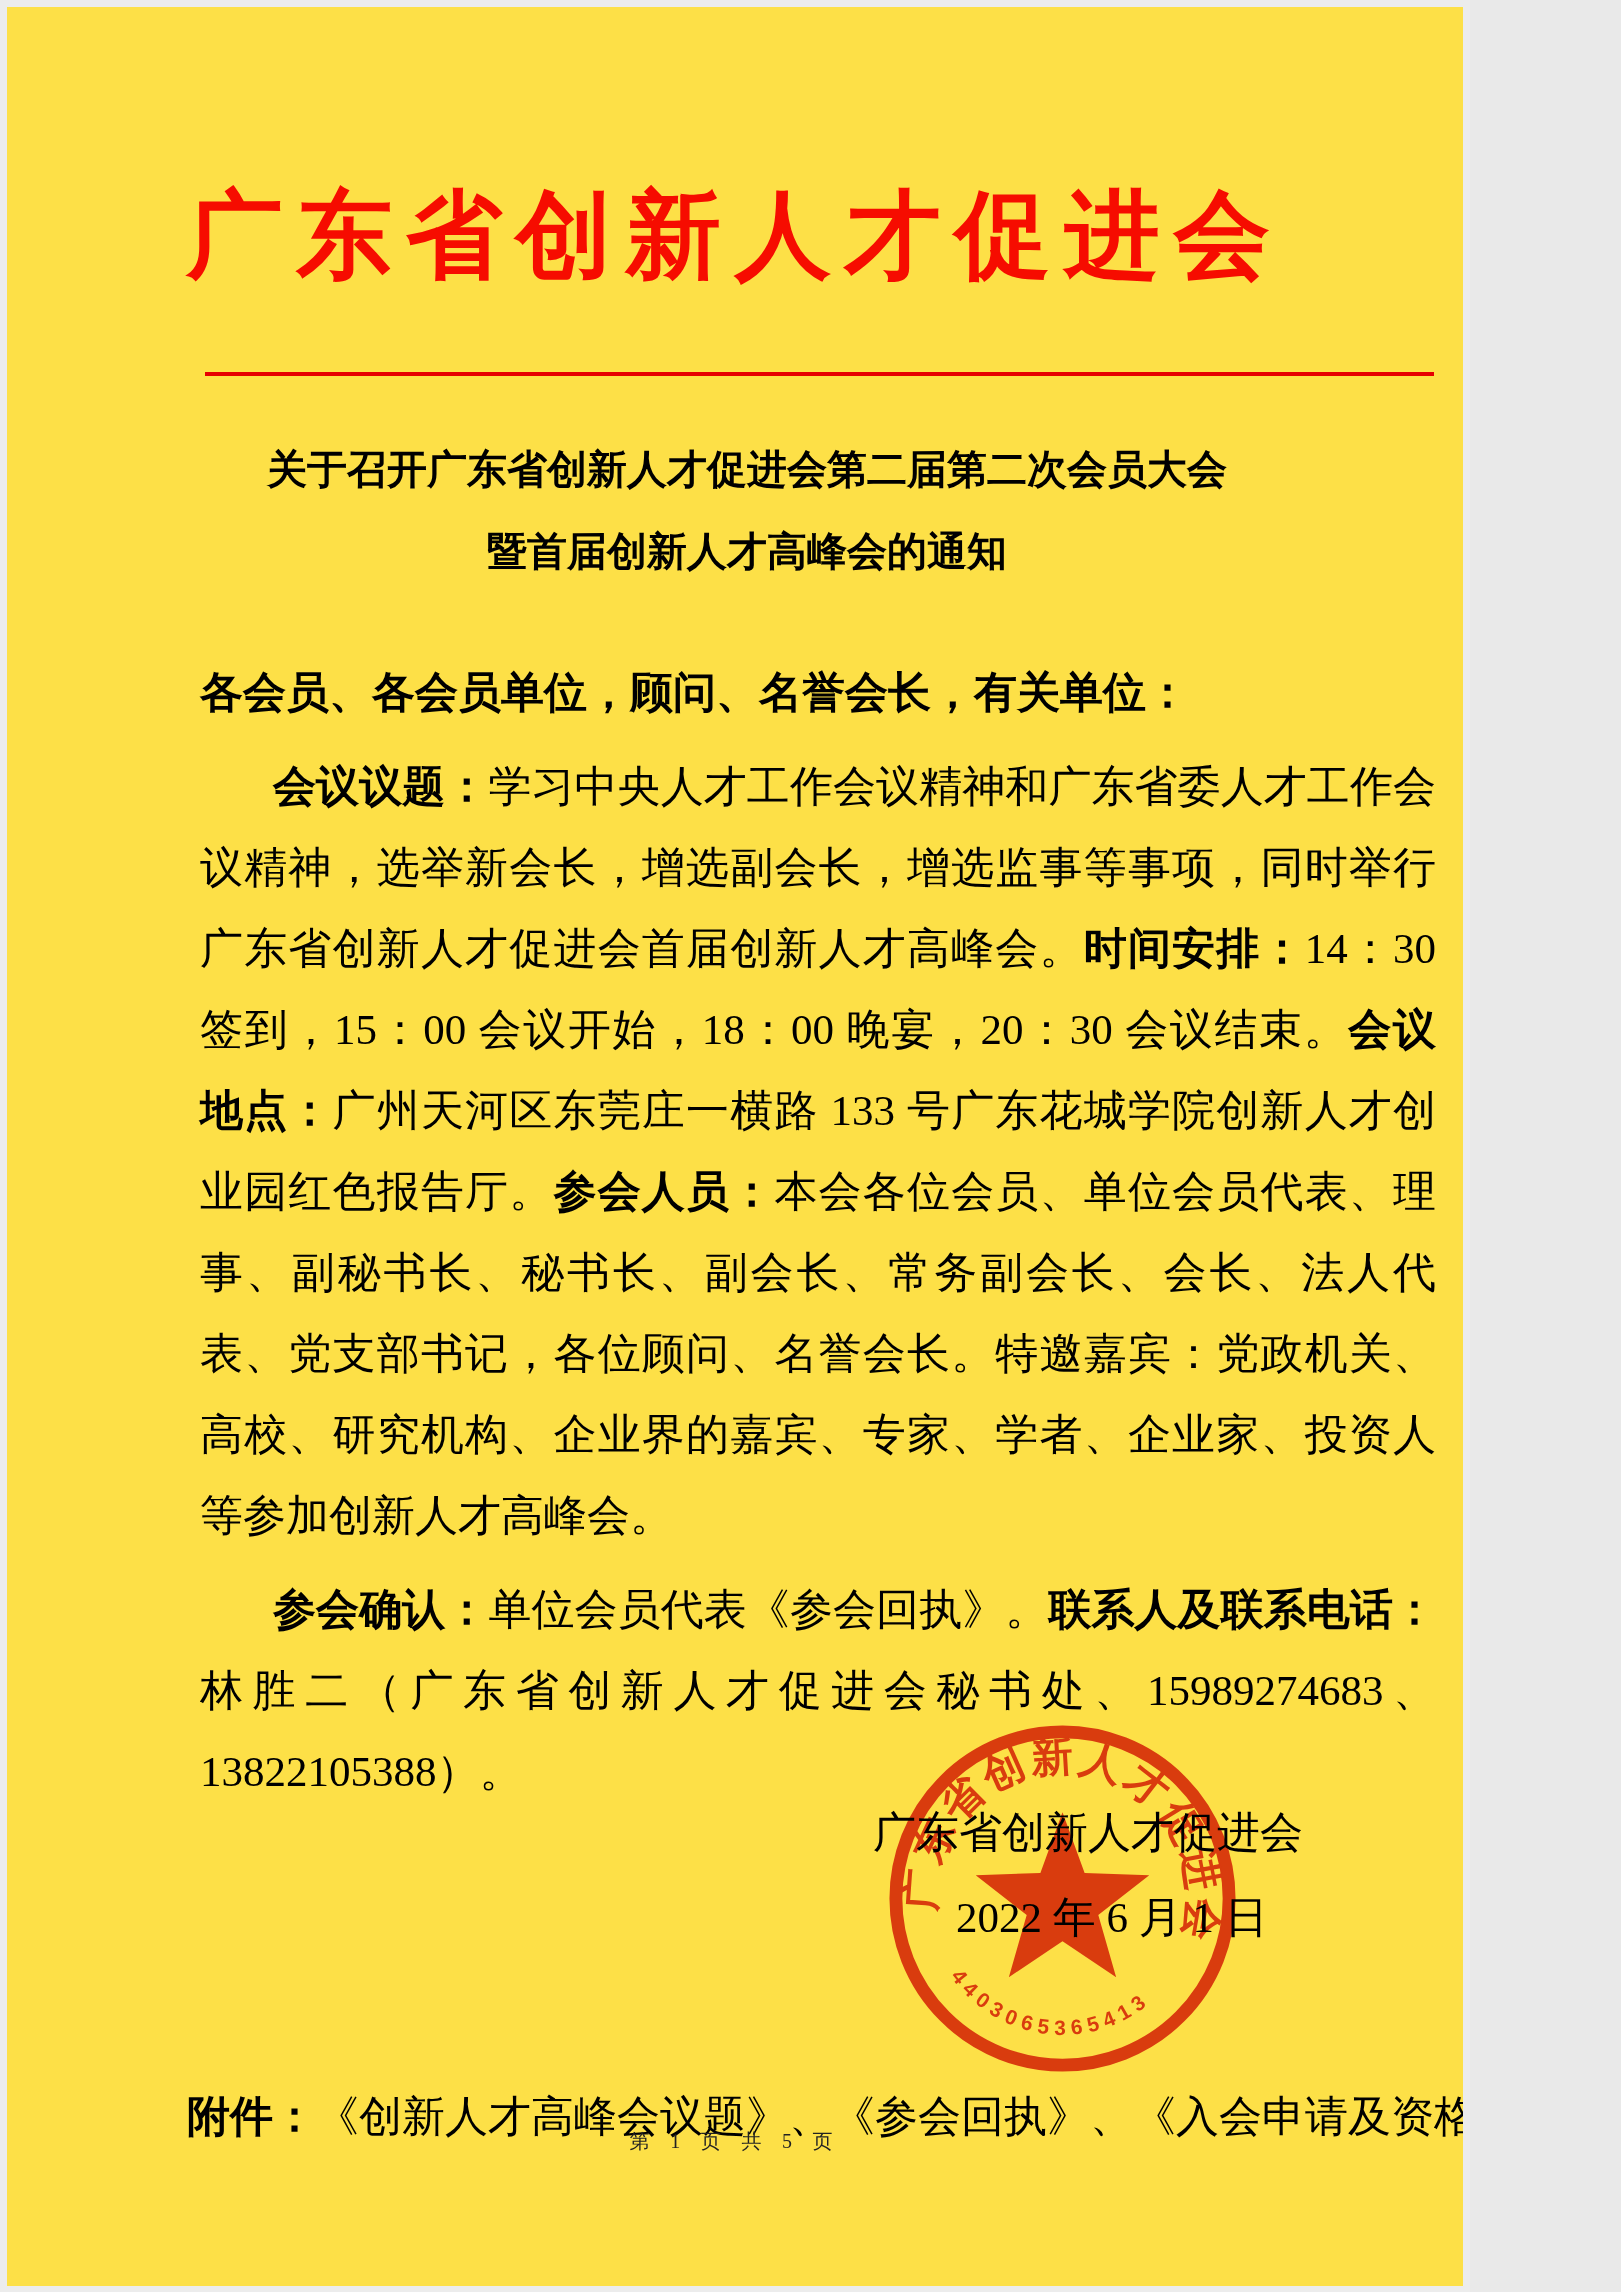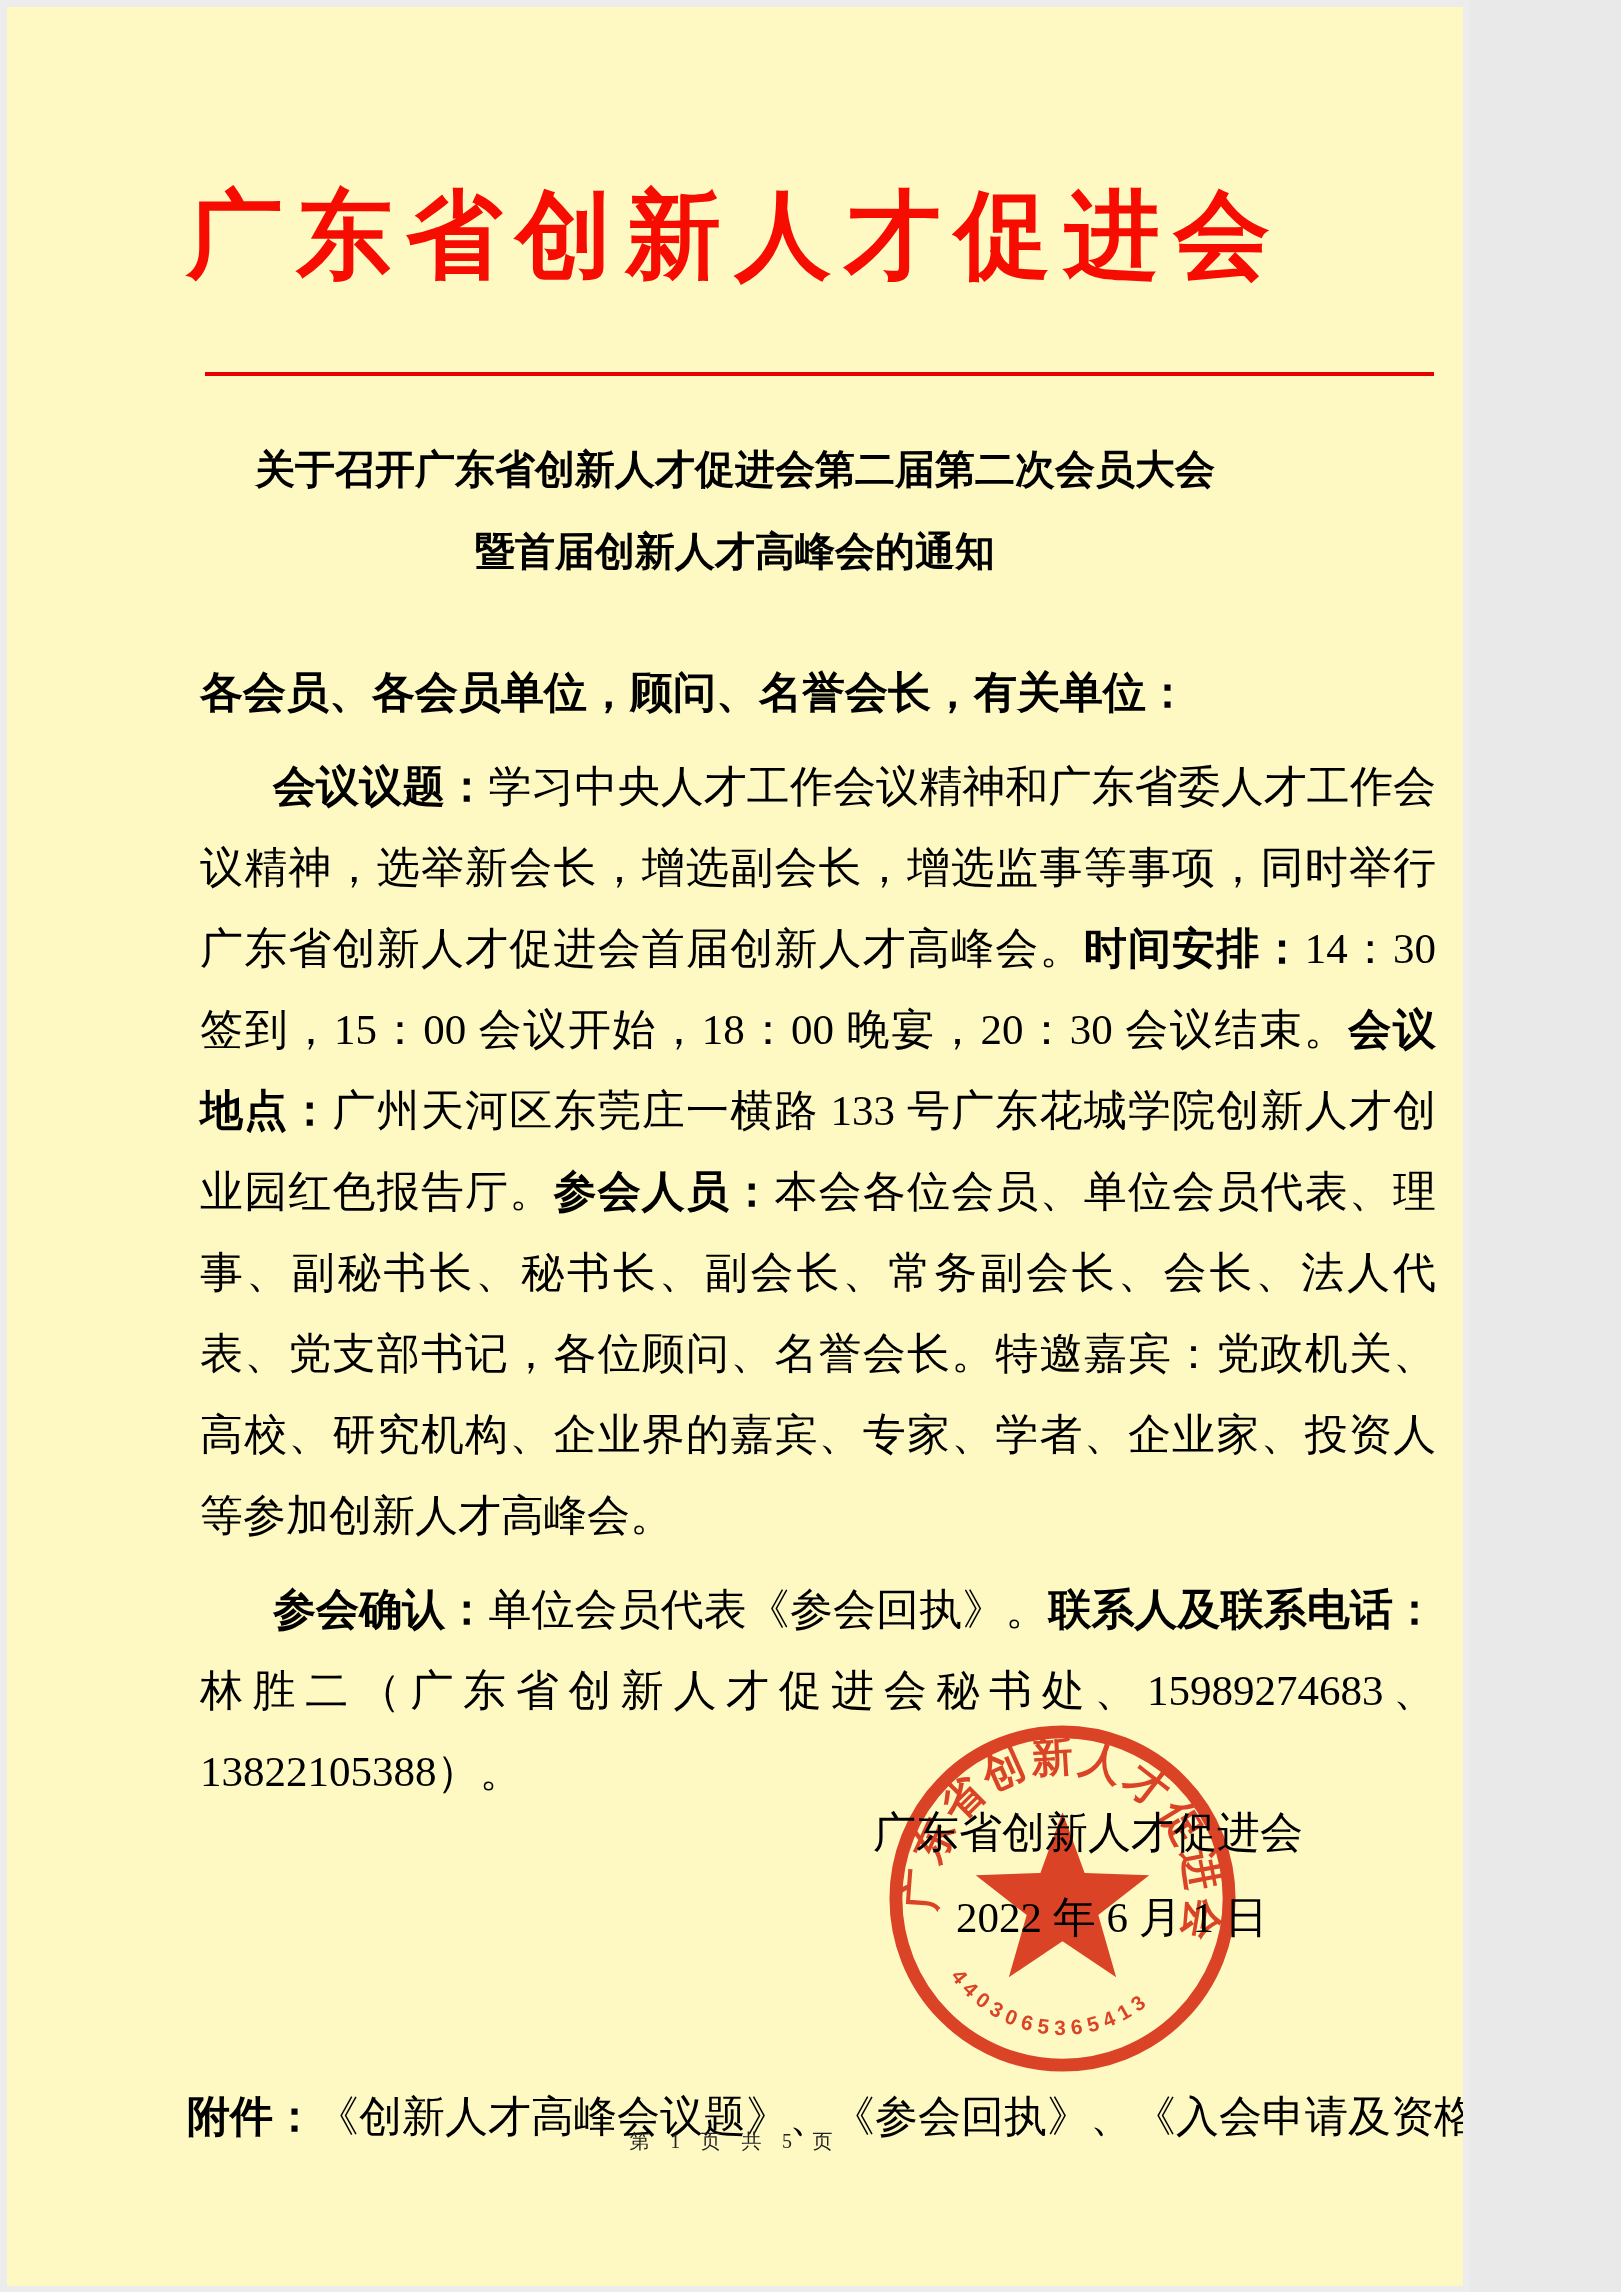--- a/index.html
+++ b/index.html
@@ -1,19 +1,19 @@
 <!DOCTYPE html>
 <html><head>
 <meta charset="utf-8">
 <style>
   html,body{margin:0;padding:0;background:#e9e9e9;}
   .page{
     position:relative;
     width:1470px;height:2293px;
-    background:#fef9c3;
+    background:#fde047;
     border:7.8px solid #ececec;
     box-sizing:border-box;
     overflow:hidden;
     font-family:"Liberation Serif", serif;
     color:#000;
   }
   .header-title{
     position:absolute;top:165px;left:0;width:100%;
     text-align:center;
     font-family:"Liberation Sans", sans-serif;
@@ -22,21 +22,21 @@
     letter-spacing:13.7px;
     color:#f60c00;
     white-space:nowrap;
   }
   .red-rule{
     position:absolute;top:365px;left:198px;
     width:1229px;height:3.9px;
     background:#e60000;
   }
   .doc-title{
-    position:absolute;top:421px;left:0;width:100%;
+    position:absolute;top:421px;left:12px;width:100%;
     text-align:center;
     font-family:"Liberation Sans", sans-serif;
     font-weight:700;
     font-size:40px;
     line-height:82px;
     color:#000;
   }
   .body-text{
     position:absolute;top:632px;left:180px;width:1262px;
     font-size:43px;

